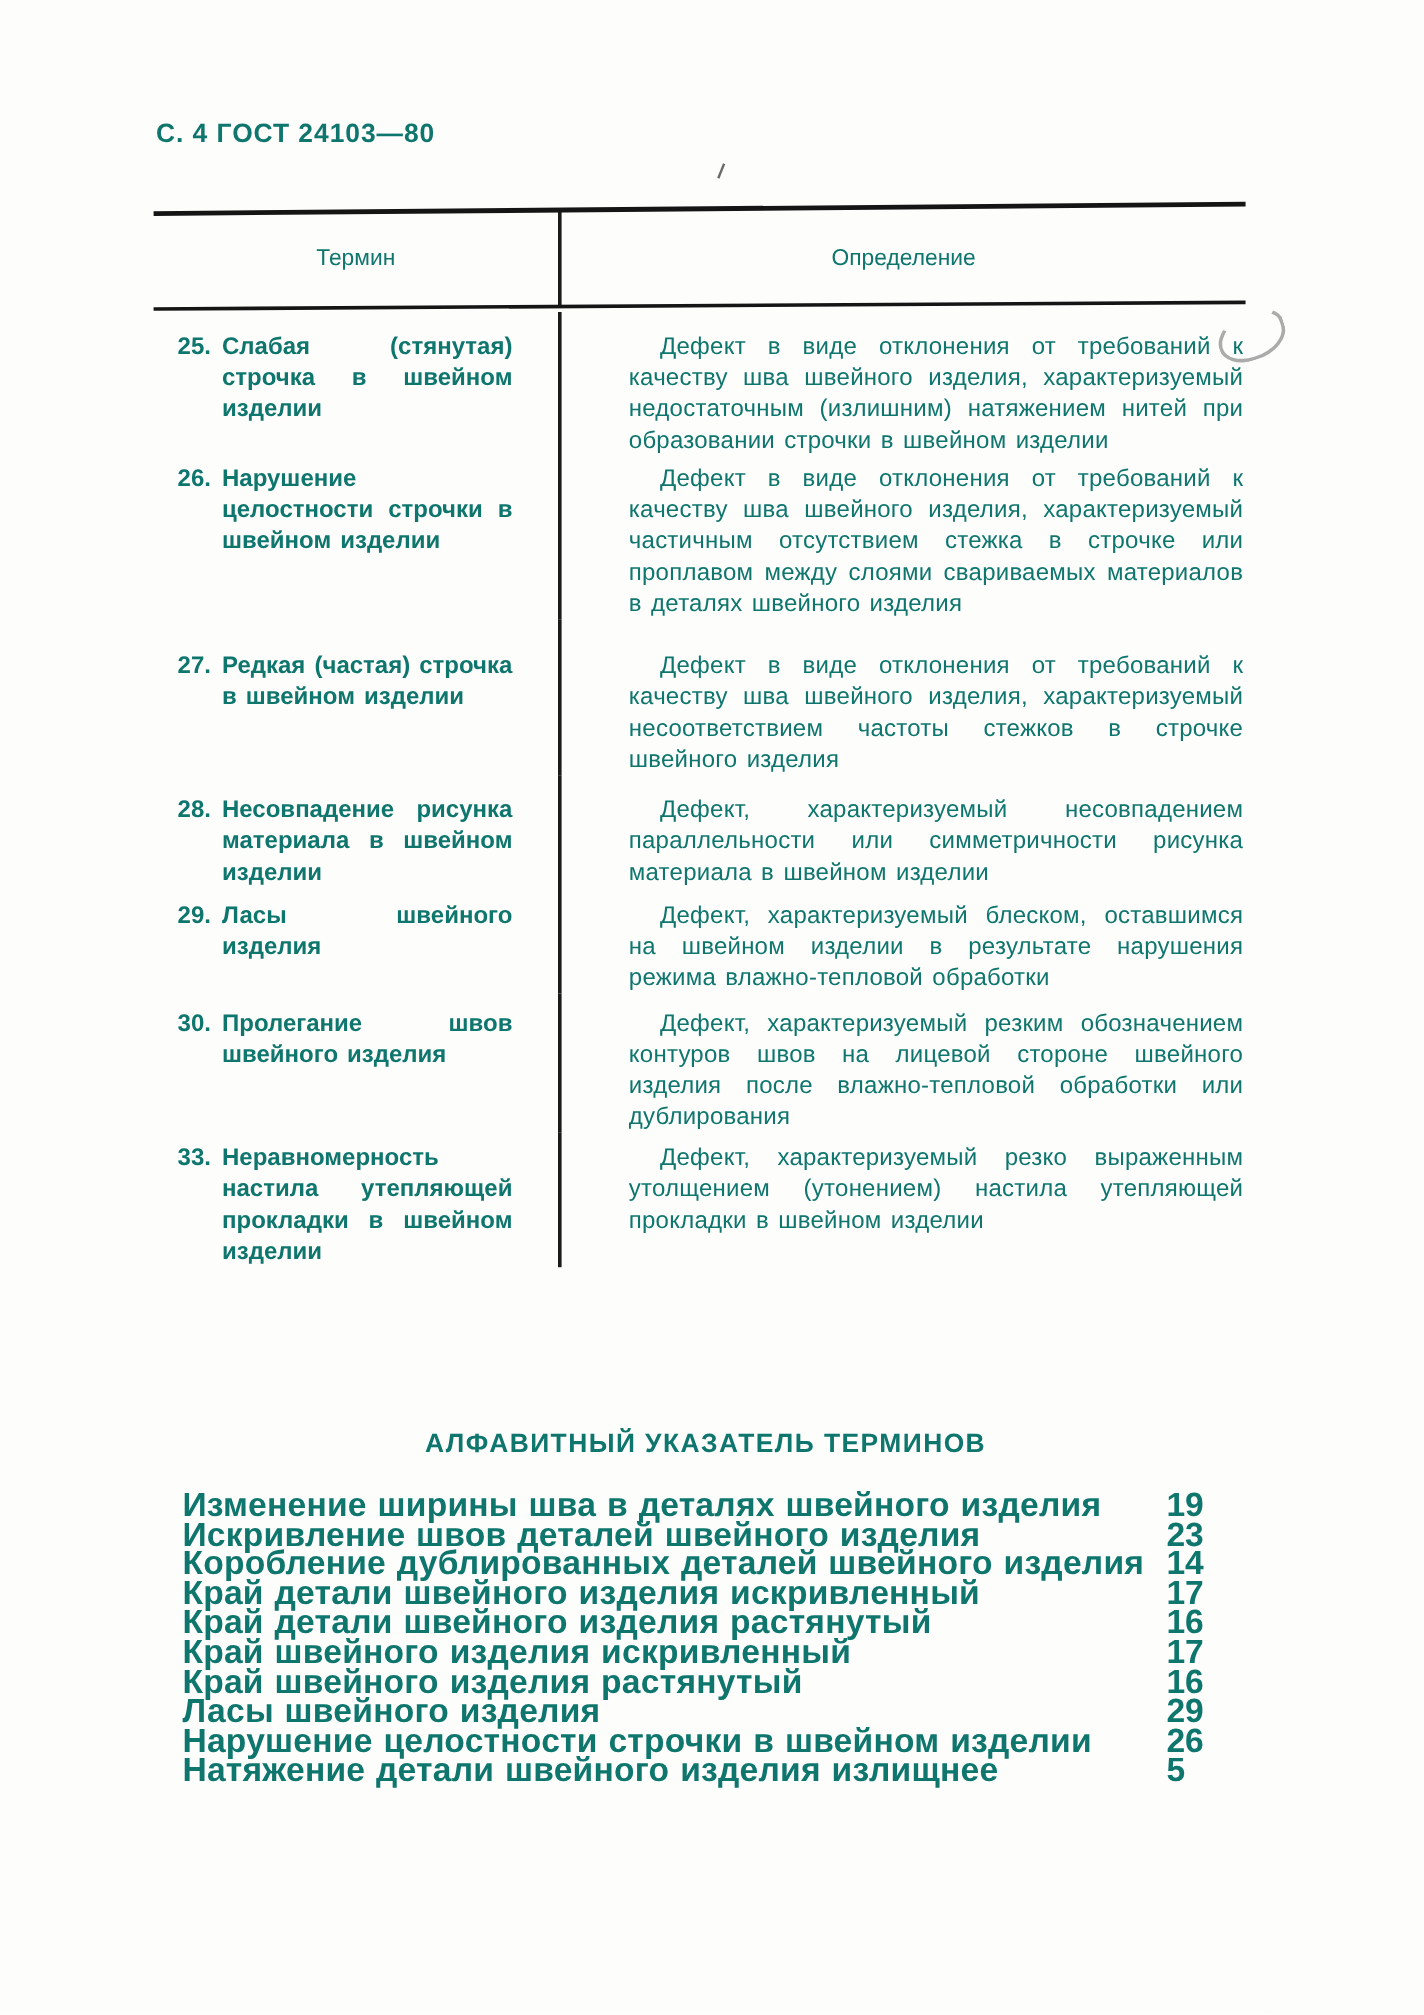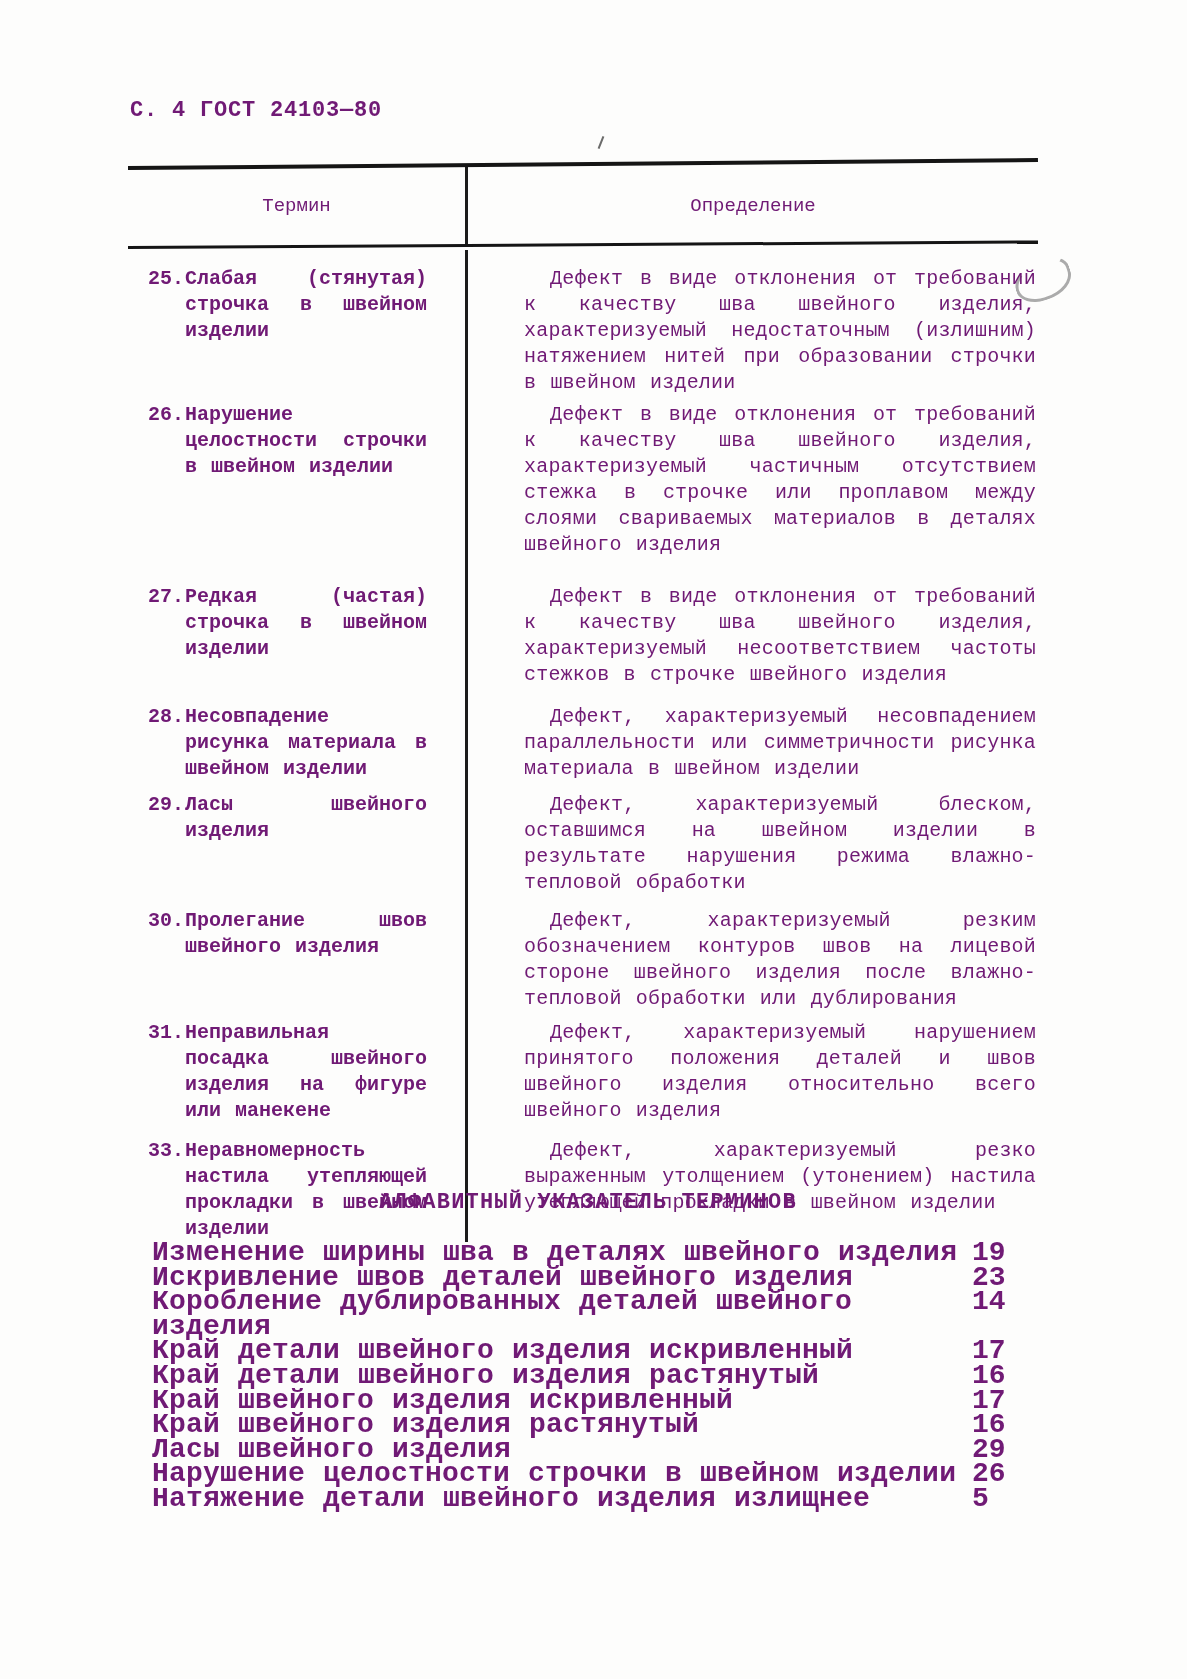--- a/index.html
+++ b/index.html
@@ -1,28 +1,28 @@
 <!DOCTYPE html>
 <html><head>
 <meta charset="utf-8">
 <style>
   html,body { margin:0; padding:0; background:#ffffff; }
   .page {
     position:relative; width:1187px; height:1679px;
-    background:#fdfdfc; color:#701a75;
-    font-family:Liberation Mono, monospace;
+    background:#fdfdfc; color:#0f766e;
+    font-family:Liberation Sans, sans-serif;
     overflow:hidden;
   }
   .doc-header {
     position:absolute; left:130px; top:98px;
     font-size:22px; font-weight:bold; letter-spacing:0.8px;
     white-space:nowrap;
   }
   
-  .gtable { position:absolute; left:128px; top:166px; width:910px; }
+  .gtable { position:absolute; left:128px; top:176px; width:910px; }
   .rule-top {
     position:absolute; left:0; top:0; width:100%; height:4px;
     background:#151515; transform:rotate(-0.5deg); transform-origin:left center;
   }
   .rule-mid {
     position:absolute; left:0; top:80px; width:100%; height:3px;
     background:#151515; transform:rotate(-0.35deg); transform-origin:left center;
   }
   .thead { display:flex; height:80px; }
   .th-term {
@@ -135,26 +135,20 @@
           <div class="d-cell">Дефект, характеризуемый блеском, оставшимся на швейном изделии в результате нарушения режима влажно-тепловой обработки</div>
         </div>
 
         <div class="trow">
           <div class="t-cell">
             <span class="term-num">30.</span><span class="term-text">Пролегание швов швейного изделия</span>
           </div>
           <div class="d-cell">Дефект, характеризуемый резким обозначением контуров швов на лицевой стороне швейного изделия после влажно-тепловой обработки или дублирования</div>
         </div>
 
-        <div class="trow">
-          <div class="t-cell">
-            <span class="term-num">31.</span><span class="term-text">Неправильная посадка швейного изделия на фигуре или манекене</span>
-          </div>
-          <div class="d-cell">Дефект, характеризуемый нарушением принятого положения деталей и швов швейного изделия относительно всего швейного изделия</div>
-        </div>
 
 
         <div class="trow">
           <div class="t-cell">
             <span class="term-num">33.</span><span class="term-text">Неравномерность настила утепляющей прокладки в швейном изделии</span>
           </div>
           <div class="d-cell">Дефект, характеризуемый резко выраженным утолщением (утонением) настила утепляющей прокладки в швейном изделии</div>
         </div>
       </div>
   </div>

